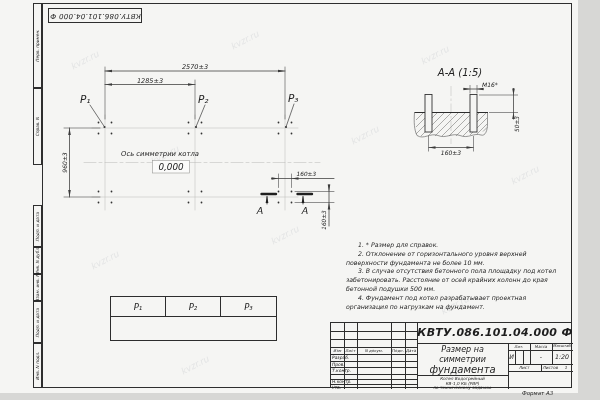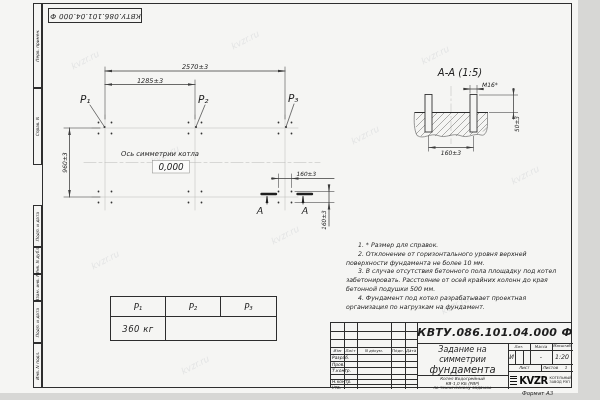--- a/index.html
+++ b/index.html
@@ -243,21 +243,20 @@
     <text x="482" y="86.5" font-size="6">М16*</text>
     <text x="518.5" y="124" text-anchor="middle" font-size="5.8" transform="rotate(-90 518.5 124)">50±3</text>
     <text x="451" y="155" text-anchor="middle" font-size="6">160±3</text>
   </g>
 </svg>
 
 <div class="ptable">
   <div class="hd">P₁</div>
   <div class="hd">P₂</div>
   <div class="hd">P₃</div>
-  <div class="vl2">360 кг</div>
 </div>
 
 <div class="notes">
   <p>1. * Размер для справок.</p>
   <p>2. Отклонение от горизонтального уровня верхней поверхности фундамента не более 10 мм.</p>
   <p>3. В случае отсутствия бетонного пола площадку под котел забетонировать. Расстояние от осей крайних колонн до края бетонной подушки 500 мм.</p>
   <p>4. Фундамент под котел разрабатывает проектная организация по нагрузкам на фундамент.</p>
 </div>
 
 <div class="tb">
@@ -295,42 +294,34 @@
   <div class="tbc" style="left:74px;top:24.5px;width:12px;font-size:3.9px">Дата</div>
 
   <div class="tbc" style="left:1px;top:32px;width:25px;font-size:4.4px;text-align:left">Разраб.</div>
   <div class="tbc" style="left:1px;top:38.5px;width:25px;font-size:4.4px;text-align:left">Пров.</div>
   <div class="tbc" style="left:1px;top:45px;width:25px;font-size:4.4px;text-align:left">Т.контр.</div>
   <div class="tbc" style="left:1px;top:56px;width:25px;font-size:4.4px;text-align:left">Н.контр.</div>
   <div class="tbc" style="left:1px;top:61.5px;width:25px;font-size:4.4px;text-align:left">Утв.</div>
 
   <div class="tbc" style="left:86px;top:3px;width:156px;font-size:11px;font-weight:bold;letter-spacing:0.3px">КВТУ.086.101.04.000 Ф</div>
 
-  <div class="tbc" style="left:86px;top:22px;width:91px;font-size:8px">Задание на</div>
+  <div class="tbc" style="left:86px;top:22px;width:91px;font-size:8px">Размер на</div>
   <div class="tbc" style="left:86px;top:31.5px;width:91px;font-size:8px">симметрии</div>
   <div class="tbc" style="left:86px;top:41px;width:91px;font-size:10px">фундамента</div>
 
   <div class="tbc" style="left:86px;top:53px;width:91px;font-size:4.2px">Котел Водогрейный</div>
   <div class="tbc" style="left:86px;top:57.5px;width:91px;font-size:4.2px">КВ-1,0 КБ (РВР)</div>
   <div class="tbc" style="left:86px;top:62px;width:91px;font-size:4.2px">по техническому заданию</div>
 
   <div class="tbc" style="left:177px;top:21px;width:22px;font-size:3.9px">Лит.</div>
   <div class="tbc" style="left:199px;top:21px;width:22px;font-size:3.9px">Масса</div>
   <div class="tbc" style="left:221px;top:21px;width:20px;font-size:3.7px">Масштаб</div>
   <div class="tbc" style="left:177px;top:30px;width:7.3px;font-size:6.3px">И</div>
   <div class="tbc" style="left:199px;top:30px;width:22px;font-size:6.3px">-</div>
   <div class="tbc" style="left:221px;top:30px;width:20px;font-size:6.3px">1:20</div>
 
   <div class="tbc" style="left:177px;top:42px;width:32.5px;font-size:4.2px">Лист</div>
   <div class="tbc" style="left:209.5px;top:42px;width:20px;font-size:4.2px">Листов</div>
   <div class="tbc" style="left:229px;top:42px;width:12px;font-size:4.2px">1</div>
 
-  <div class="logo">
-    <div class="bars"></div>
-    <span class="kv">KVZR</span>
-    <span class="sub">
-      <span>КОТЕЛЬНЫЙ</span>
-      <span>ЗАВОД РЭП</span>
-    </span>
-  </div>
 </div>
 
 <div class="fmt">Формат А3</div>
 
 </body></html>

